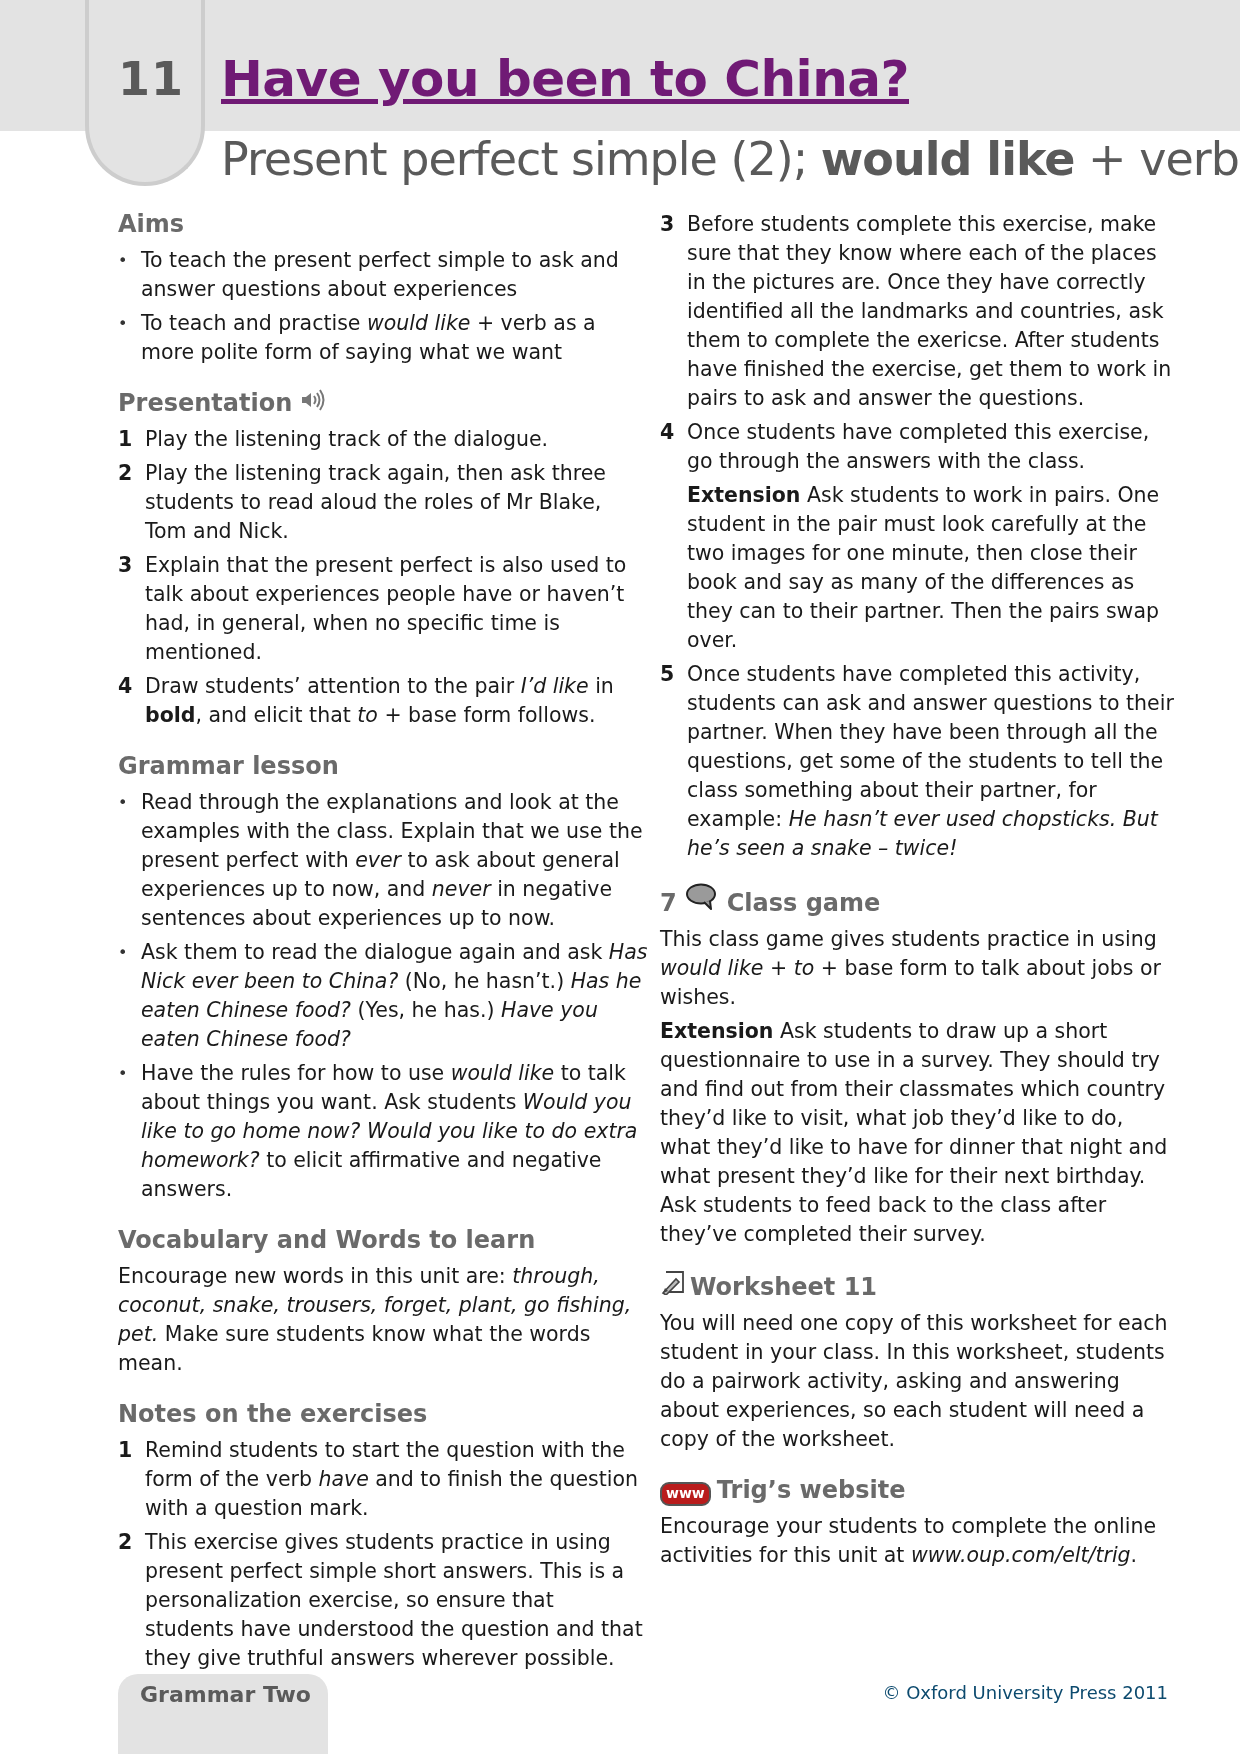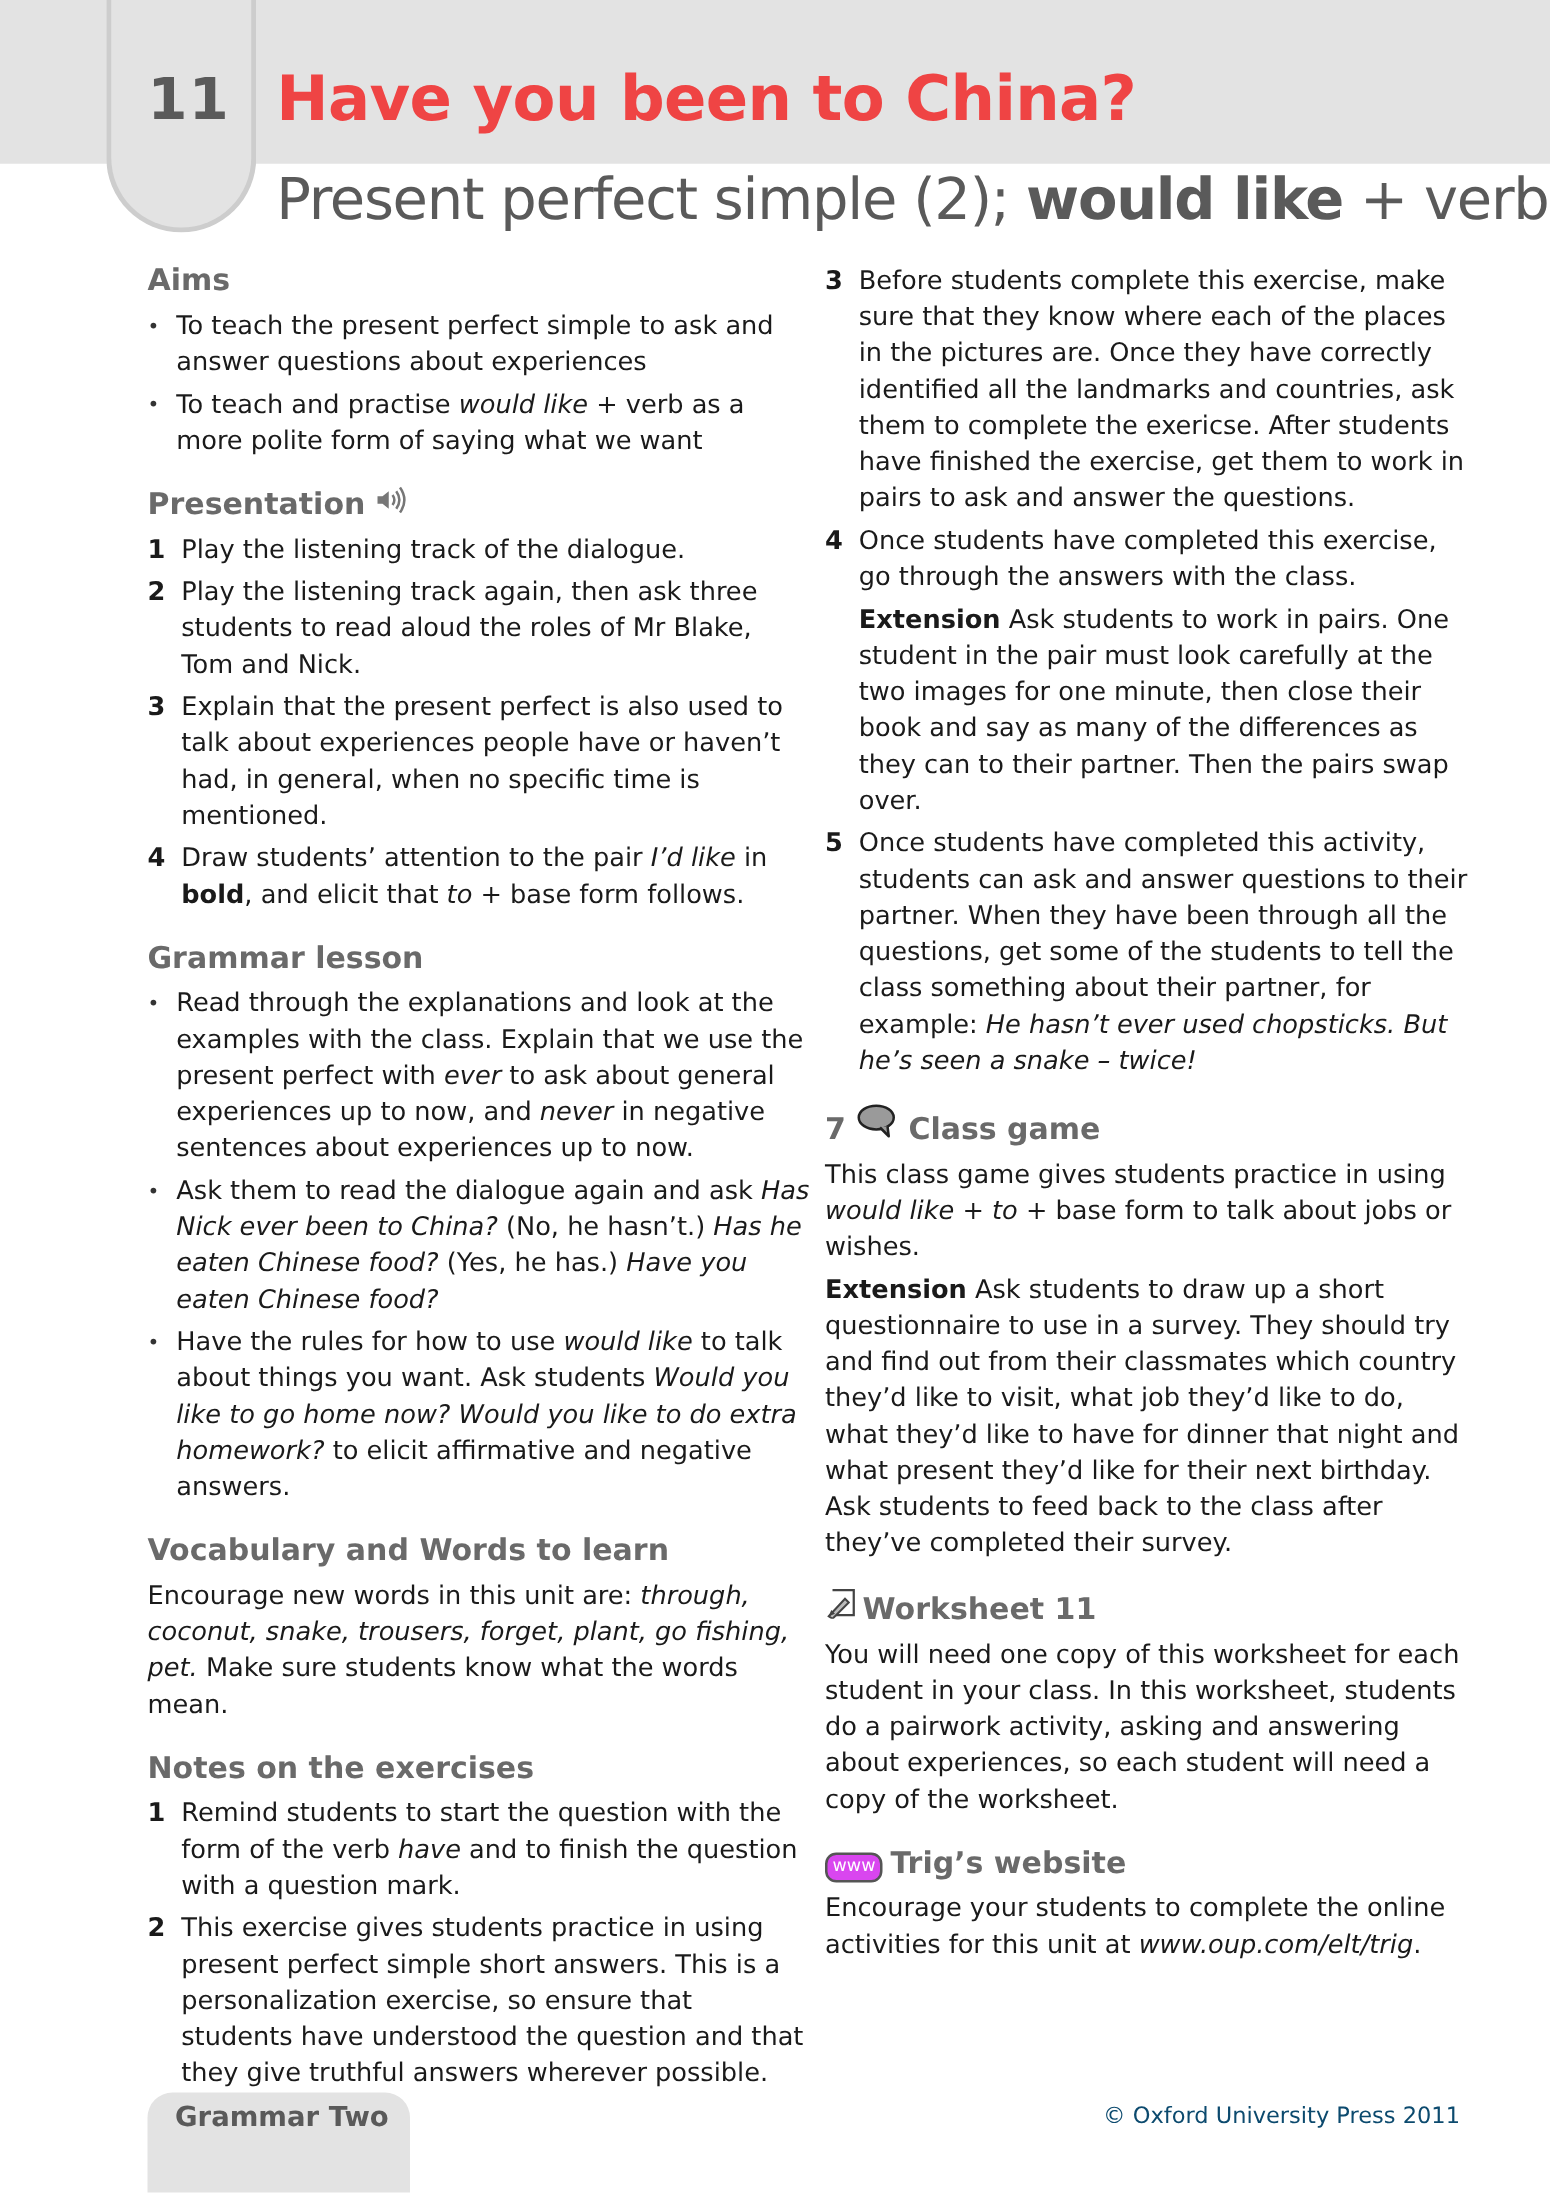--- a/index.html
+++ b/index.html
@@ -19,21 +19,21 @@
       border: 4px solid #cdcdcd; border-top: none;
       border-radius: 0 0 60px 60px;
       background: #e3e3e3;
     }
     .chapter-number {
       position: absolute; left: 118px; top: 52px; font-size: 46px; font-weight: bold;
       color: #5a5a5a; letter-spacing: 1px;
     }
     .page-title {
       position: absolute; left: 221px; top: 50px; font-size: 50px; font-weight: bold;
-      color: #ef4444; white-space: nowrap; letter-spacing: -0.5px;
+      color: #701a75; white-space: nowrap; letter-spacing: -0.5px; text-decoration: underline;
     }
     .page-subtitle {
       position: absolute; left: 221px; top: 132px; font-size: 46px; font-weight: normal;
       color: #5a5a5a; white-space: nowrap; letter-spacing: -1px; text-align: right;
     }
     .page-subtitle b { font-weight: bold; }
 
     .column { position: absolute; top: 208px; width: 530px; font-size: 20.5px; line-height: 29px; }
     .col-left { left: 118px; }
     .col-right { left: 660px; top: 210px; width: 515px; }
@@ -176,21 +176,21 @@
           <path d="M3 24 l2 -5 l3 3 z" fill="#444"></path>
         </svg>
       </span>
       <span>Worksheet 11</span>
     </div>
     <p class="para">You will need one copy of this worksheet for each student in your class. In this worksheet, students do a pairwork activity, asking and answering about experiences, so each student will need a copy of the worksheet.</p>
   </div>
 
   <div class="section">
     <div class="section-heading" style="gap:6px">
-      <span class="icon" style="background:#d946ef;border:2px solid #555;border-radius:9px;padding:0 4px;height:24px;line-height:19px;font-size:14px;color:#fff;font-weight:normal;">www</span>
+      <span class="icon" style="background:#b91c1c;border:2px solid #555;border-radius:9px;padding:0 4px;height:24px;line-height:19px;font-size:14px;color:#fff;font-weight:bold;">www</span>
       <span>Trig’s website</span>
     </div>
     <p class="para"><span>Encourage your students to complete the online activities for this unit at </span><i>www.oup.com/elt/trig</i><span>.</span></p>
   </div>
 </div>
 
 <div class="footer-tab">
   <span class="footer-tab-label">Grammar Two</span>
 </div>
 <div class="copyright">© Oxford University Press 2011</div>

